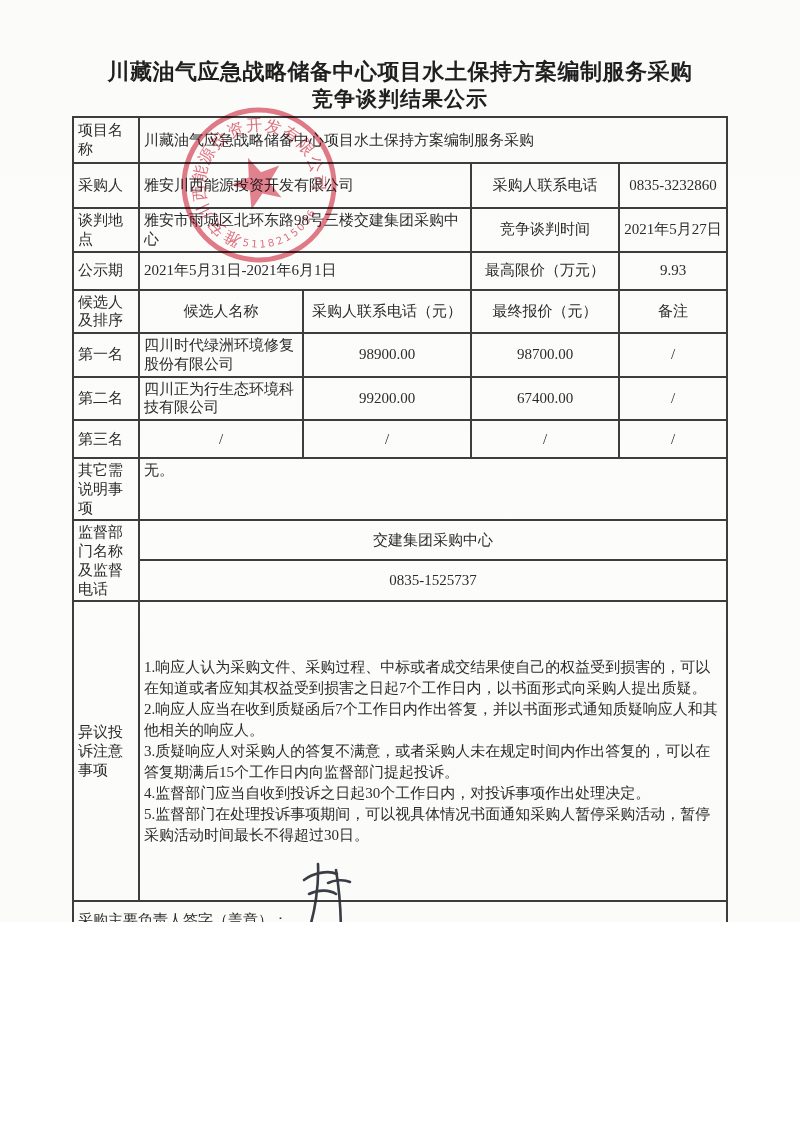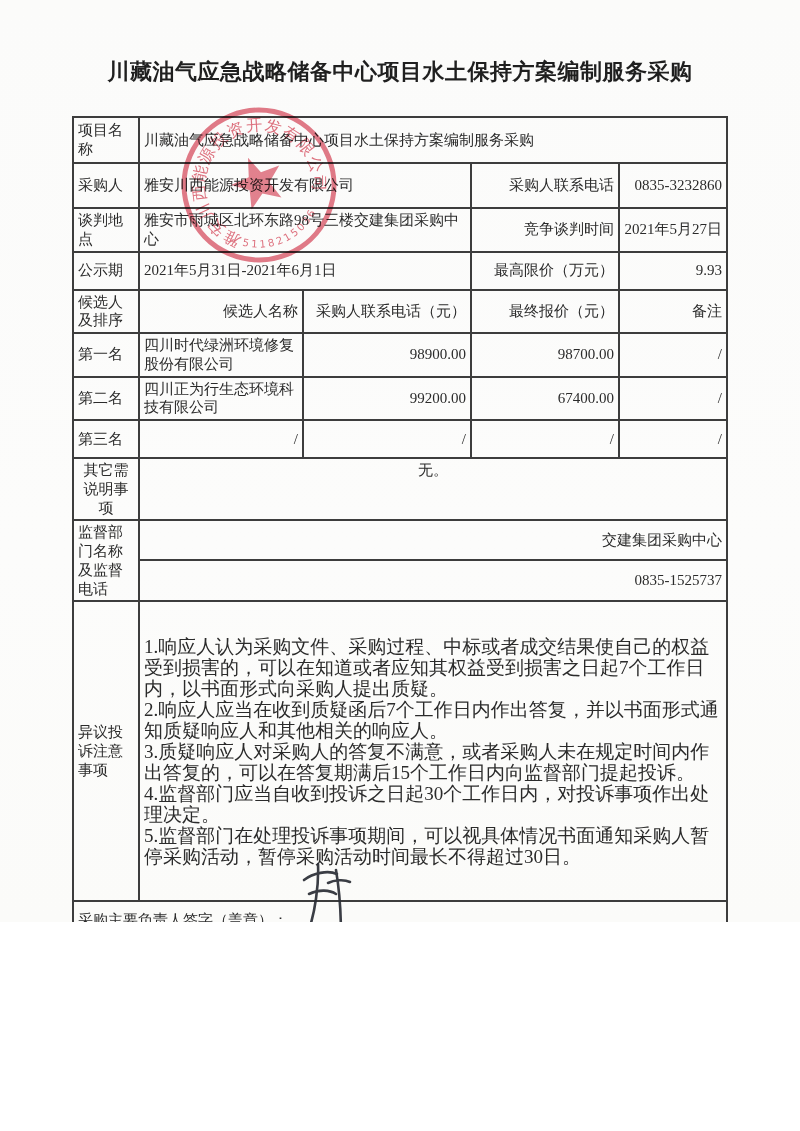--- a/index.html
+++ b/index.html
@@ -40,35 +40,35 @@
   }
   table.doc td {
     border: 2px solid #3d3d3d;
     padding: 2px 4px;
     vertical-align: middle;
     line-height: 1.25;
     overflow: hidden;
   }
   td.lbl { padding-left: 3px; padding-right: 1px; }
   td.val { padding-left: 7px; }
-  td.ctr { text-align: right; }
+  td.ctr { text-align: center; }
   tr.r1  { height: 46px; margin-top: 23px; }
   tr.r2  { height: 45px; }
   tr.r3  { height: 40px; }
   tr.r4  { height: 38px; }
   tr.r5  { height: 37px; }
   tr.r6  { height: 40px; margin-left: 37px; }
   tr.r7  { height: 43px; }
   tr.r8  { height: 38px; }
-  tr.r9  { height: 44px; text-align: center; }
+  tr.r9  { height: 44px; }
   tr.r10a { height: 38px; }
   tr.r10b { height: 40px; }
   tr.r11 { height: 300px; }
   tr.r12 { height: 38px; font-family: Liberation Serif, serif; }
-  .objection-text { line-height: 21px; font-size: 19px; }
+  .objection-text { line-height: 21px; font-size: 15px; }
   .objection-text p { margin: 0; }
 
   .seal {
     position: absolute;
     left: 178px;
     top: 104px;
     width: 162px;
     height: 162px;
     mix-blend-mode: multiply;
     opacity: 0.88;
@@ -85,20 +85,21 @@
     z-index: 6;
   }
 </style>
 </head>
 <body>
 
 <div class="page">
 
   <div class="title">
     <div class="line1">川藏油气应急战略储备中心项目水土保持方案编制服务采购</div>
+    <div class="line2">竞争谈判结果公示</div>
   </div>
 
   <table class="doc">
     <colgroup>
       <col style="width:66px">
         <col style="width:164px">
         <col style="width:168px">
         <col style="width:148px">
         <col style="width:108px">
     </colgroup>

